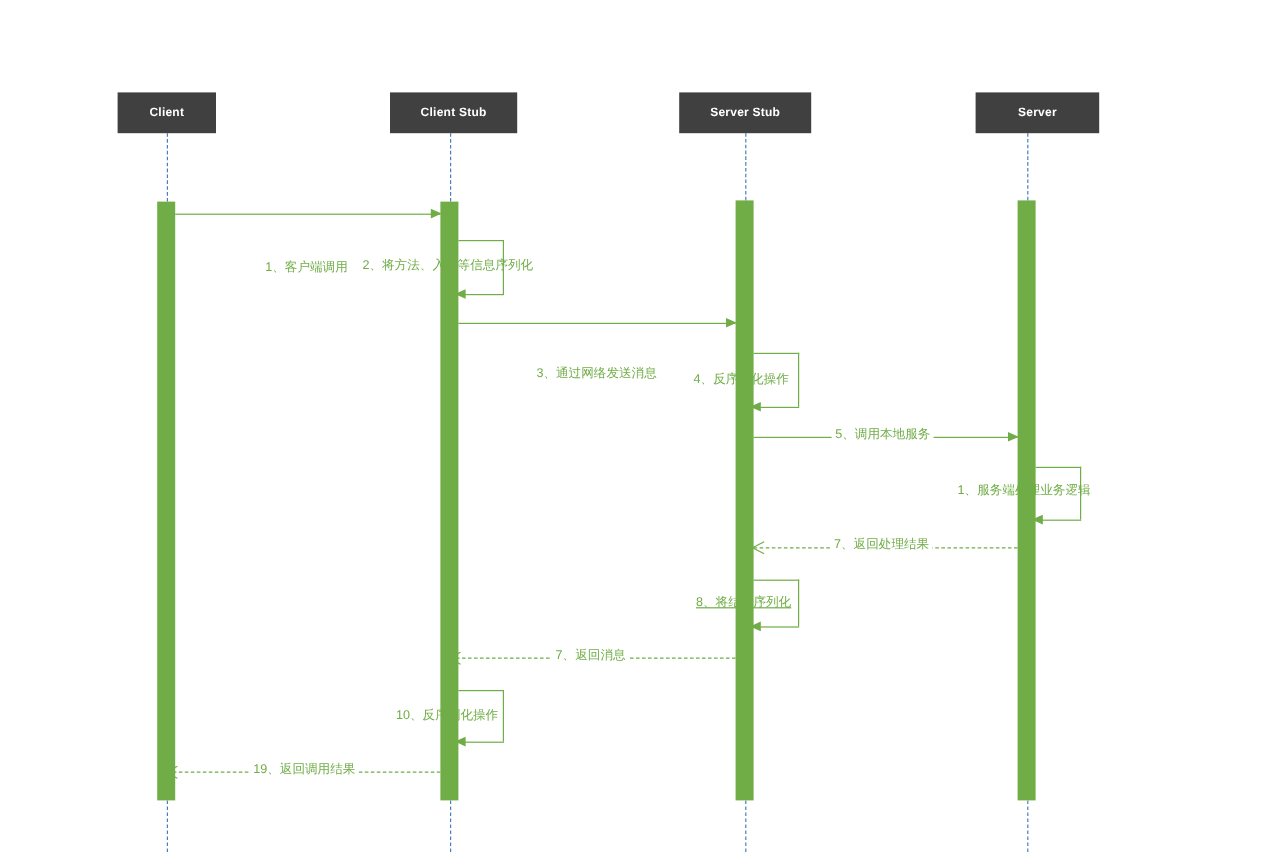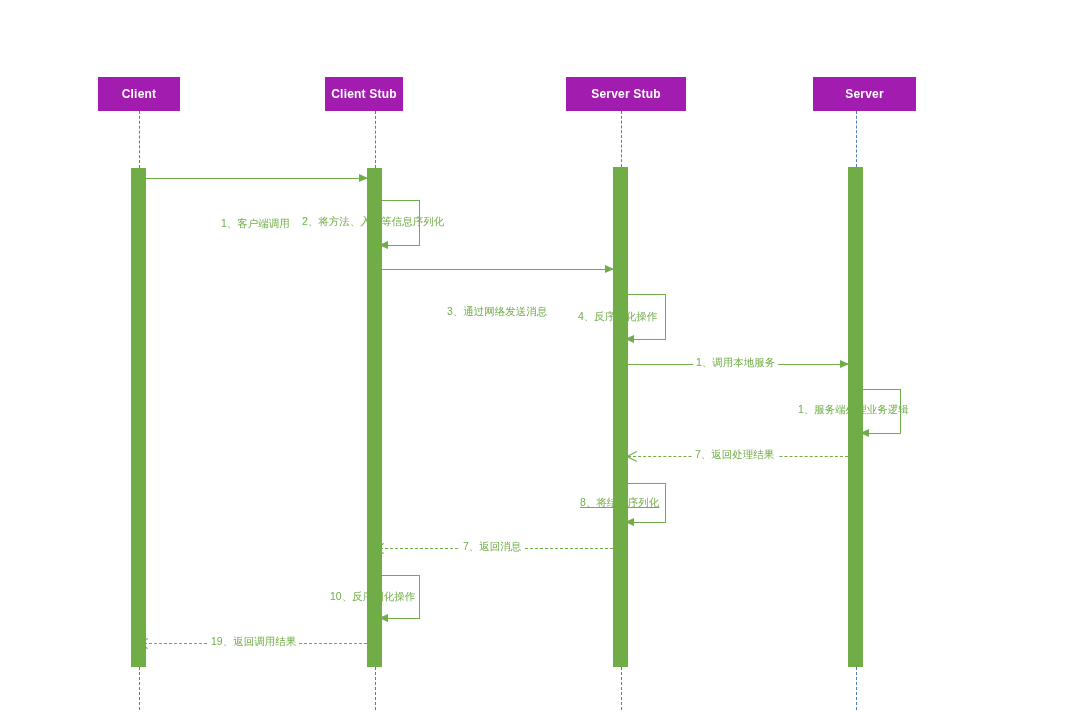--- a/index.html
+++ b/index.html
@@ -14,23 +14,23 @@
     position: relative;
     width: 1068px;
     height: 721px;
     background: #ffffff;
     overflow: hidden;
   }
   
   .participant-box {
     position: absolute;
     height: 34px;
-    background: #a21caf;
+    background: #404040;
     color: #ffffff;
-    font-size: 12px;
+    font-size: 10px;
     font-weight: bold;
     display: flex;
     align-items: center;
     justify-content: center;
     letter-spacing: 0.2px;
     box-sizing: border-box;
   }
   
   .lifeline {
     position: absolute;
@@ -153,22 +153,22 @@
   <div class="lifeline" style="left:375px; top:667px; height:43px;"></div>
   <div class="lifeline" style="left:621px; top:667px; height:43px;"></div>
   <div class="lifeline" style="left:856px; top:667px; height:43px;"></div>
 
   <div class="activation" style="left:131px; top:168px; height:499px;"></div>
   <div class="activation" style="left:367px; top:168px; height:499px;"></div>
   <div class="activation" style="left:613px; top:167px; height:500px;"></div>
   <div class="activation" style="left:848px; top:167px; height:500px;"></div>
 
   <div class="participant-box" style="left:98px;  top:77px; width:82px;">Client</div>
-  <div class="participant-box" style="left:325px; top:77px; width:78px;">Client Stub</div>
-  <div class="participant-box" style="left:566px; top:77px; width:120px;">Server Stub</div>
+  <div class="participant-box" style="left:325px; top:77px; width:106px;">Client Stub</div>
+  <div class="participant-box" style="left:566px; top:77px; width:110px;">Server Stub</div>
   <div class="participant-box" style="left:813px; top:77px; width:103px;">Server</div>
 
   <div class="msg to-right" style="left:146px; top:178px; width:221px;">
     <div class="line"></div>
     <div class="head"></div>
   </div>
   <div class="msg-label" style="left:218px; top:169px;margin-top:48px;">1、客户端调用</div>
 
   <div class="selfloop" style="left:382px; top:200px; width:38px; height:45px;">
     <div class="top-seg" style="top:0px;  width:38px;"></div>
@@ -189,21 +189,21 @@
     <div class="right-seg" style="left:37px; height:45px;"></div>
     <div class="bot-seg" style="top:45px; width:38px;"></div>
     <div class="head" style="left:-3px; top:40.5px;"></div>
   </div>
   <div class="self-label" style="left:578px; top:310px;">4、反序列化操作</div>
 
   <div class="msg to-right" style="left:628px; top:364px; width:220px;">
     <div class="line"></div>
     <div class="head"></div>
   </div>
-  <div class="msg-label" style="left:693px; top:356px;">1、调用本地服务</div>
+  <div class="msg-label" style="left:693px; top:356px;">5、调用本地服务</div>
 
   <div class="selfloop" style="left:863px; top:389px; width:38px; height:44px;">
     <div class="top-seg" style="top:0px;  width:38px;"></div>
     <div class="right-seg" style="left:37px; height:44px;"></div>
     <div class="bot-seg" style="top:44px; width:38px;"></div>
     <div class="head" style="left:-3px; top:39.5px;"></div>
   </div>
   <div class="self-label" style="left:798px; top:403px;">1、服务端处理业务逻辑</div>
 
   <div class="msg dashed open to-left" style="left:628px; top:456px; width:220px;">

